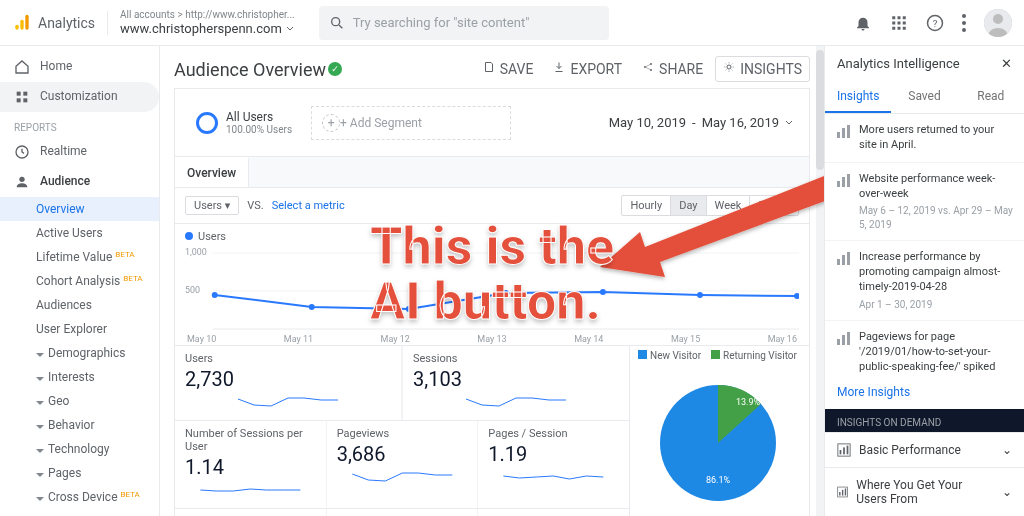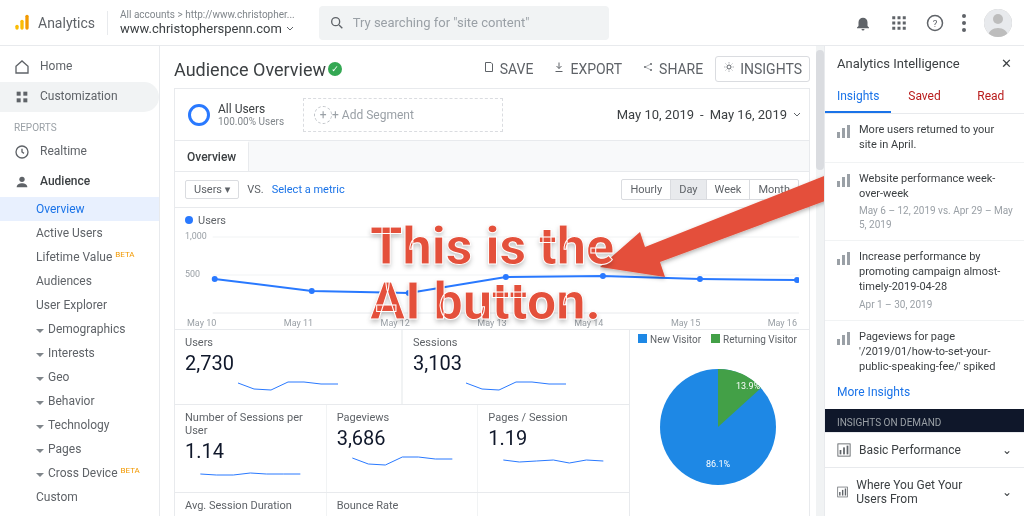--- a/index.html
+++ b/index.html
@@ -25,21 +25,21 @@
   .caret { width:0; height:0; border-top:4px solid #80868b; border-left:4px solid transparent; border-right:4px solid transparent; display:inline-block; margin-right:4px;}
   .beta { font-size:8px; color:#f29900; margin-left:3px; vertical-align:top;}
   .content { flex:1; background:#fff; overflow:hidden; position:relative;}
   .content-inner { padding:10px 14px; height:100%; overflow:hidden; }
   .page-header { display:flex; align-items:center; margin-bottom:6px;}
   .page-title { font-size:18px; color:#3c4043; font-weight:400; display:flex; align-items:center; gap:2px;}
   .verified { width:14px; height:14px; background:#34a853; border-radius:50%; display:inline-flex; align-items:center; justify-content:center; color:#fff; font-size:9px;}
   .page-actions { margin-left:auto; display:flex; gap:4px;}
   .page-actions .act { display:flex; gap:5px; font-size:14px; color:#5f6368; border:1px solid transparent; padding:4px 7px; border-radius:3px; cursor:pointer;}
   .page-actions .act.insights { border:1px solid #dadce0;}
-  .segments { border:1px solid #e8eaed; padding:8px; display:flex; align-items:center; gap:14px; margin-bottom:0;}
+  .segments { border:1px solid #e8eaed; padding:16px; display:flex; align-items:center; gap:14px; margin-bottom:0;}
   .segbox { display:flex; align-items:center; gap:8px; border:1px solid transparent; padding:4px;}
   .segcircle { width:22px; height:22px; border:3px solid #2979ff; border-radius:50%;}
   .segtext .t { font-size:12px; color:#3c4043;}
   .segtext .s { font-size:10px; color:#80868b;}
   .addseg { border:1px dashed #dadce0; width:200px; height:34px; display:flex; align-items:center; padding:0 10px; gap:8px; color:#9aa0a6; font-size:12px;}
   .addseg .plus { width:18px; height:18px; border-radius:50%; border:1px dashed #bdc1c6; display:flex; align-items:center; justify-content:center;}
   .daterange { margin-left:auto; font-size:13px; color:#3c4043; display:flex; align-items:center; gap:6px; cursor:pointer;}
   .tabs { border:1px solid #e8eaed; border-top:none; background:#f8f9fa; padding:0; }
   .tab { display:inline-block; padding:7px 12px; font-size:12px; font-weight:500; border-right:1px solid #e8eaed; background:#fff; border-top:2px solid transparent;}
   .chart-controls { border:1px solid #e8eaed; border-top:none; padding:7px 10px; display:flex; align-items:center; font-size:11px; color:#5f6368;}
@@ -59,21 +59,21 @@
   .metrics-col .mlabel { font-size:11px; color:#5f6368;}
   .metrics-col .mval { font-size:20px; color:#0f172a; margin:2px 0;}
   .spark { width:100%; height:18px;}
   .metrics-sep { width:1px; background:#f1f3f4;}
   .pie-wrap { width:180px; padding:4px 8px;}
   .pielegend { font-size:10px; color:#5f6368; display:flex; gap:10px; margin-bottom:2px;}
   .sq{width:9px;height:9px;display:inline-block;margin-right:3px;}
   .intel { width:200px; border-left:1px solid #e8eaed; background:#fff; display:flex; flex-direction:column;}
   .intel-head { padding:10px 12px; display:flex; align-items:center; font-size:13px; color:#3c4043;}
   .intel-tabs { display:flex; border-bottom:1px solid #e8eaed; font-size:12px;}
-  .intel-tabs span { flex:1; text-align:center; padding:8px 0; color:#b91c1c; cursor:pointer;}
+  .intel-tabs span { flex:1; text-align:center; padding:8px 0; color:#737373; cursor:pointer;}
   .intel-tabs span.active { color:#1a73e8; border-bottom:2px solid #1a73e8;}
   .insight-item { padding:9px 10px 9px 34px; border-bottom:1px solid #f1f3f4; font-size:11px; color:#3c4043; position:relative; line-height:1.35;}
   .insight-item .iicon { position:absolute; left:10px; top:10px; width:16px; height:16px;}
   .insight-item .date { font-size:10px; color:#9aa0a6; margin-top:3px;}
   .more-insights { padding:10px 12px; font-size:12px; color:#1a73e8; cursor:pointer;}
   .ondemand-label{font-size:10px;color:#9aa0a6;padding:8px 12px 4px;background:#0f172a;}
   .ondemand-item{padding:10px 12px;border-top:1px solid #e8eaed;font-size:12px;color:#3c4043;display:flex;align-items:center;gap:8px;cursor:pointer;}
   .ondemand-item .chev{margin-left:auto;}
   
   .annotation { position:absolute; left:210px; top:174px; pointer-events:none; z-index:50;}
@@ -177,20 +177,21 @@
     <div class="nav-item audience">
       <svg class="nav-icon" viewBox="0 0 24 24">
           <circle cx="12" cy="8" r="4" fill="#5f6368"></circle>
           <path d="M4 20c0-4 4-6 8-6s8 2 8 6" fill="#5f6368"></path>
         </svg>
       <span>Audience</span>
     </div>
     <div class="nav-sub active">Overview</div>
     <div class="nav-sub">Active Users</div>
     <div class="nav-sub"><span>Lifetime Value</span><span class="beta">BETA</span></div>
+    <div class="nav-sub"><span>Cohort Analysis</span><span class="beta">BETA</span></div>
     <div class="nav-sub">Audiences</div>
     <div class="nav-sub">User Explorer</div>
     <div class="nav-sub"><span class="caret"></span><span>Demographics</span></div>
     <div class="nav-sub"><span class="caret"></span><span>Interests</span></div>
     <div class="nav-sub"><span class="caret"></span><span>Geo</span></div>
     <div class="nav-sub"><span class="caret"></span><span>Behavior</span></div>
     <div class="nav-sub"><span class="caret"></span><span>Technology</span></div>
     <div class="nav-sub"><span class="caret"></span><span>Pages</span></div>
     <div class="nav-sub"><span class="caret"></span><span>Cross Device</span><span class="beta">BETA</span></div>
     <div class="nav-sub"><span>Custom</span></div>

